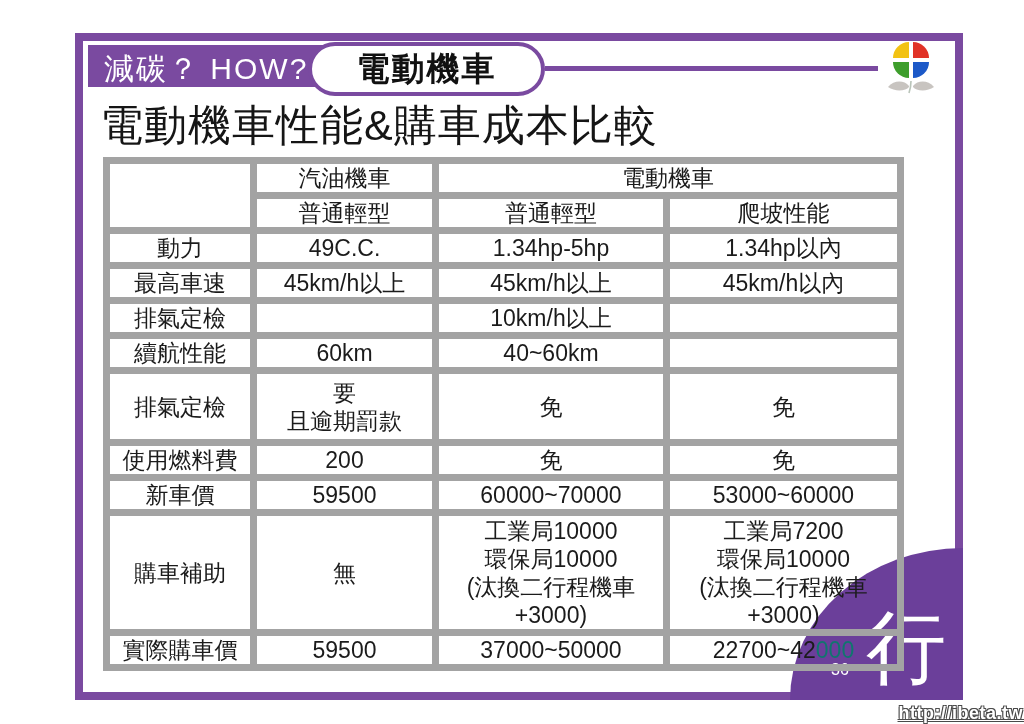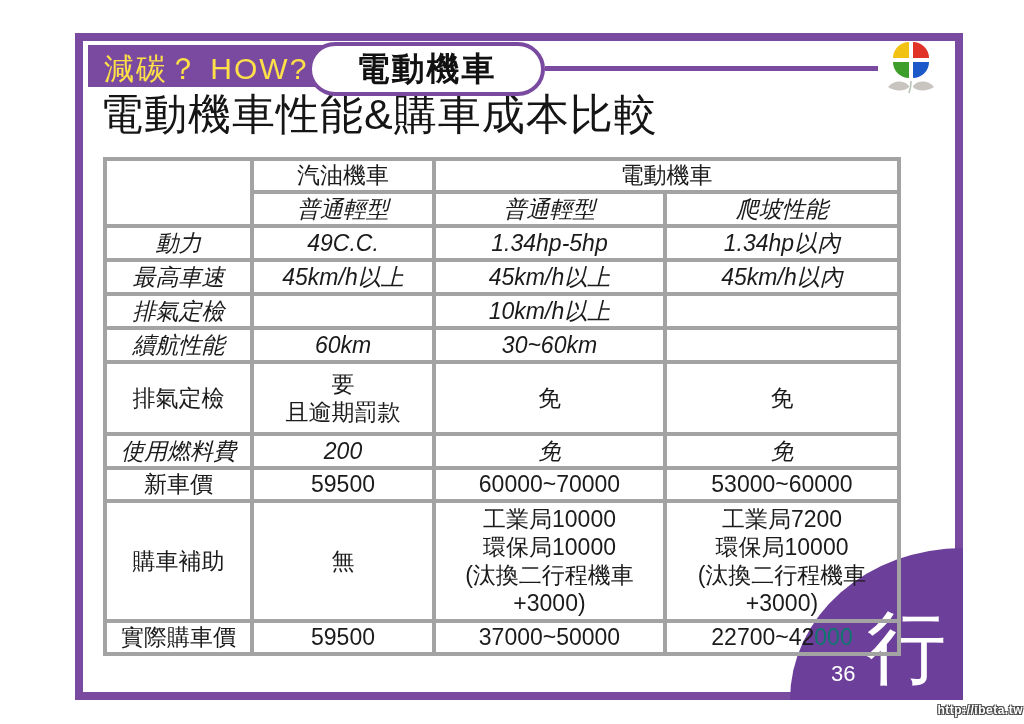--- a/index.html
+++ b/index.html
@@ -10,58 +10,59 @@
   .frame{
     position:absolute;left:75px;top:33px;width:888px;height:667px;
     border:8px solid #7a4aa0;box-sizing:border-box;background:#ffffff;z-index:1;
   }
   .quarter-circle{
     position:absolute;left:790px;top:548px;width:173px;height:152px;
     background:#6b3f9a;border-top-left-radius:100% 100%;z-index:4;
   }
   .header-band{
     position:absolute;left:88px;top:45px;width:342px;height:42px;background:#7a4aa0;
-    z-index:2;color:#fde047;font-size:30px;line-height:47px;padding-left:16px;
+    z-index:2;color:#ffffff;font-size:30px;line-height:47px;padding-left:16px;
     box-sizing:border-box;letter-spacing:2px;white-space:nowrap;
   }
   .pill{
     position:absolute;left:308px;top:42px;width:237px;height:54px;box-sizing:border-box;
     background:#ffffff;border:4px solid #7a4aa0;border-radius:27px;z-index:3;
     text-align:center;font-size:33px;font-weight:bold;line-height:45px;color:#111111;
     letter-spacing:2px;
   }
   .deco-line{
     position:absolute;left:545px;top:66px;width:333px;height:5px;background:#7a4aa0;z-index:2;
   }
   .logo{position:absolute;left:878px;top:40px;width:66px;height:60px;z-index:6;}
   .slide-title{
-    position:absolute;left:100px;top:86px;font-size:43px;color:#151515;z-index:2;
+    position:absolute;left:100px;top:97px;font-size:43px;color:#151515;z-index:2;
     letter-spacing:1px;white-space:nowrap;
   }
   table.cmp{
     position:absolute;left:103px;top:157px;border-collapse:collapse;table-layout:fixed;
     z-index:10;background:transparent;font-size:23px;color:#1b1b1b;
   }
   table.cmp td{
-    border:4px solid #a3a3a3;text-align:center;vertical-align:middle;
+    border:7px solid #a3a3a3;text-align:center;vertical-align:middle;
     white-space:pre-line;padding:0;line-height:1.22;overflow:hidden;
   }
-  .r33{height:33px;} .r34{height:34px;font-style:italic;} .r60{height:72px;} .r120{height:120px;}
+  .r33{height:33px;} .r34{height:34px;} .r60{height:72px;} .r120{height:120px;}
   .on-purple{color:#0f766e;}
   .page-number{
-    position:absolute;left:831px;top:661px;color:#ffffff;font-size:22px;z-index:6;
+    position:absolute;left:831px;top:661px;color:#ffffff;font-size:16px;z-index:6;
   }
   .circle-glyph{
     position:absolute;left:866px;top:608px;color:#ffffff;font-size:80px;line-height:1;
     z-index:6;font-weight:normal;
   }
   .watermark{
-    position:absolute;right:1px;top:703px;font-size:12px;font-weight:bold;color:#ffffff;
+    position:absolute;right:1px;top:703px;font-size:18px;font-weight:bold;color:#ffffff;
     z-index:8;letter-spacing:0.5px;
     text-shadow:-1px -1px 0 #4a4a4a,1px -1px 0 #4a4a4a,-1px 1px 0 #4a4a4a,1px 1px 0 #4a4a4a;
+    text-decoration:underline;
   }
 </style>
 </head>
 <body>
 
 <div class="frame"></div>
 
 <div class="quarter-circle"></div>
 
 <div class="header-band">
@@ -120,21 +121,21 @@
   </tr>
   <tr class="r34">
     <td>排氣定檢</td>
     <td></td>
     <td>10km/h以上</td>
     <td></td>
   </tr>
   <tr class="r34">
     <td>續航性能</td>
     <td>60km</td>
-    <td>30~60km</td>
+    <td>40~60km</td>
     <td></td>
   </tr>
   <tr class="r60">
     <td>排氣定檢</td>
     <td>要
 且逾期罰款</td>
     <td>免</td>
     <td>免</td>
   </tr>
   <tr class="r34">

